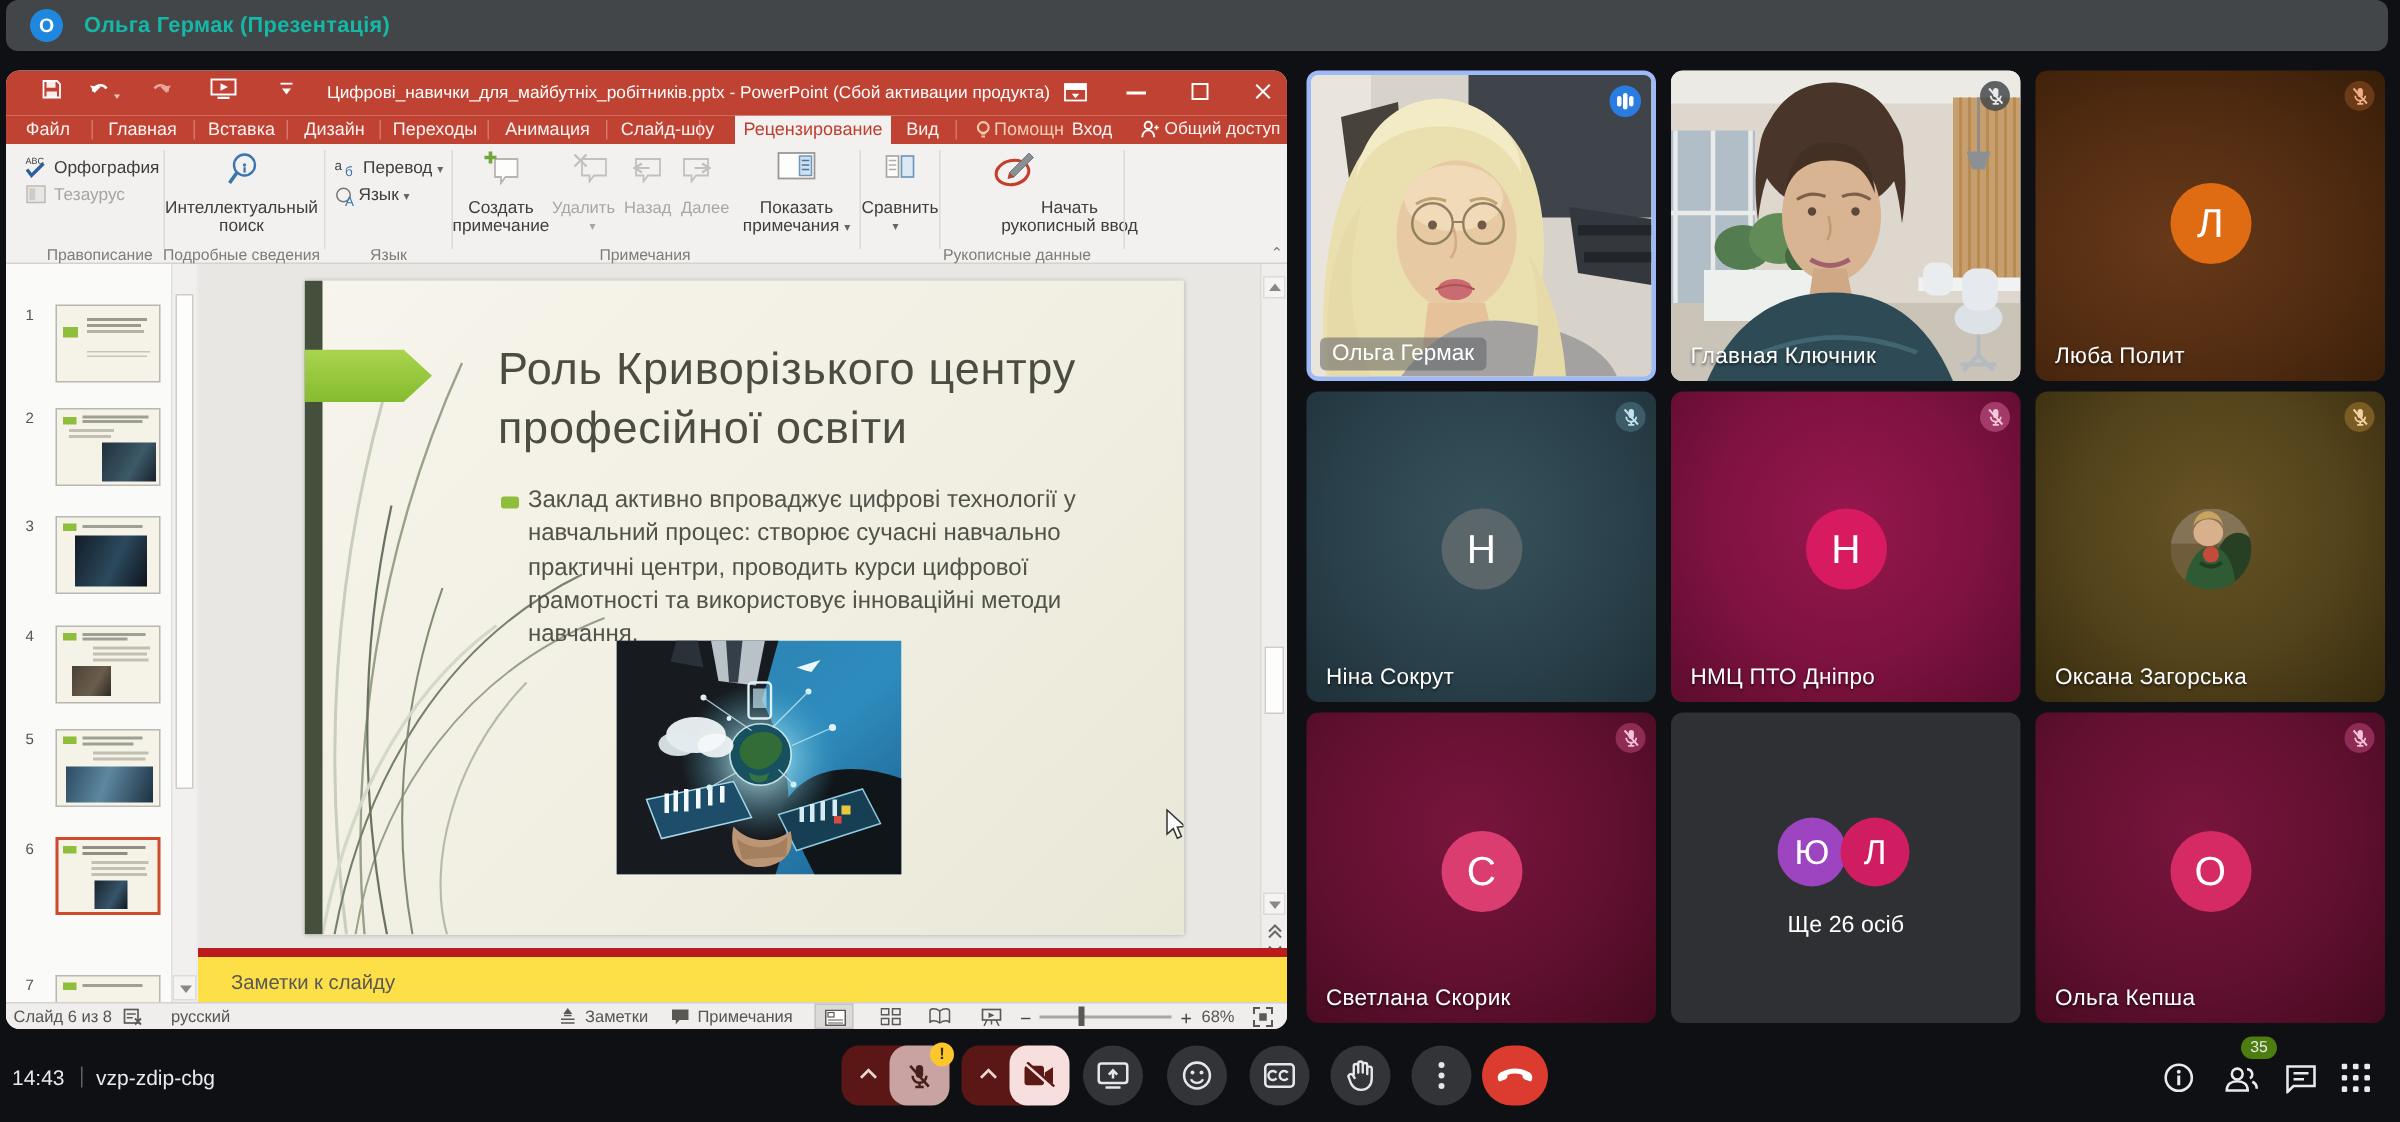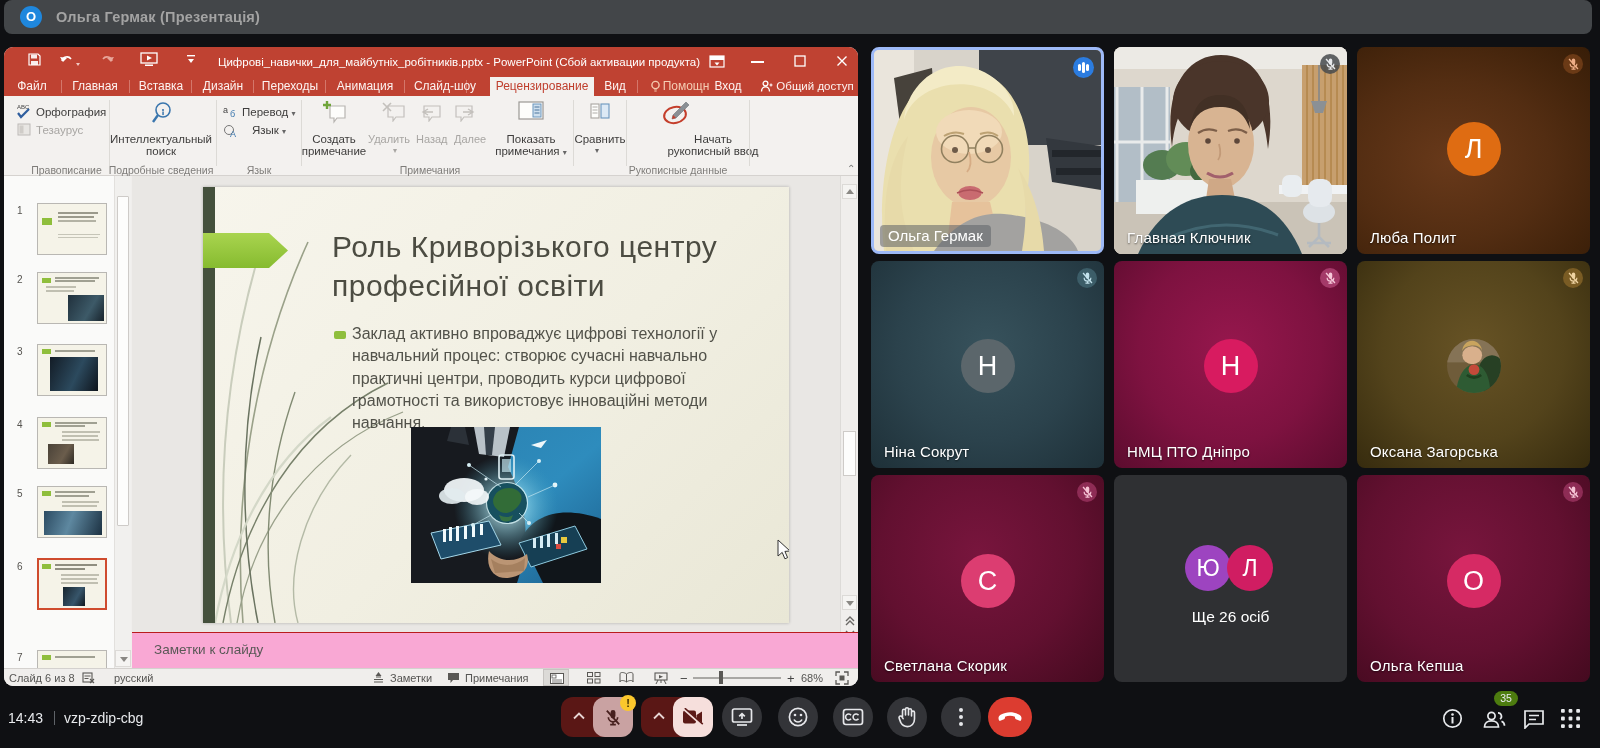--- a/index.html
+++ b/index.html
@@ -6,42 +6,42 @@
   html,body { width:1600px; height:748px; background:#0f1013; overflow:hidden;
     font-family:"Liberation Sans", sans-serif; }
   .abs { position:absolute; }
   #stage { position:relative; width:1600px; height:748px; background:#0f1013; }
 
   
   #topbar { left:4px; top:0; width:1588px; height:34px; background:#434649; border-radius:8px; }
   #topbar .av { position:absolute; left:16px; top:6px; width:22px; height:22px; border-radius:50%;
     background:#1f87dd; color:#fff; font-size:13px; font-weight:bold; text-align:center; line-height:22px; }
   #topbar .tt { position:absolute; left:52px; top:0; height:34px; line-height:34px;
-    color:#a3a3a3; font-size:14.5px; font-weight:bold; letter-spacing:.2px;text-align:right; }
+    color:#14b8a6; font-size:14.5px; font-weight:bold; letter-spacing:.2px;text-align:right; }
 
   
   #ppt { left:4px; top:47px; width:854px; height:639px; background:#f0eeec; border-radius:9px; overflow:hidden; }
   #ppt-title { left:0; top:0; width:854px; height:30px; background:#bf4232; }
   #ppt-menu  { left:0; top:30px; width:854px; height:19px; background:#bf4232; }
   #ppt-ribbon{ left:0; top:49px; width:854px; height:80px; background:#f3f1ef; border-bottom:1px solid #d5d2cf; }
   .tab { position:absolute; top:0; height:19px; line-height:19px; color:#fdf3f1; font-size:12px; text-align:center; }
   .tabsep { position:absolute; top:3px; width:1px; height:13px; background:#d4776a; }
   .grouplabel { position:absolute; top:68px; font-size:10.5px; color:#7e7c79; text-align:center; }
   .gsep { position:absolute; top:4px; width:1px; height:66px; background:#dcdad6; }
   .rbtxt { position:absolute; font-size:11.5px; color:#3e3d3c; }
   .rbgray { color:#a8a6a3; }
 
   
   #thumbs { left:0; top:129px; width:127px; height:492px; background:#fafaf9; border-right:1px solid #d8d6d3; }
   .thumb { position:absolute; left:33px; width:70px; height:52px; background:#f5f3e8; border:1px solid #b9b7b3; }
   .tnum { position:absolute; left:13px; font-size:10px; color:#55534f; }
   #canvas { left:128px; top:129px; width:708px; height:456px; background:#e9e7e4; }
   #slide { position:absolute; left:71px; top:11px; width:586px; height:436px; overflow:hidden;
      background:linear-gradient(135deg,#f7f5ec 0%, #f1efe2 55%, #e9e7d6 100%); box-shadow:0 0 3px rgba(0,0,0,.25); }
-  #notes { left:128px; top:585px; width:726px; height:36px; background:#f9a8d4; border-top:1px solid #b91c1c; }
+  #notes { left:128px; top:585px; width:726px; height:36px; background:#fde047; border-top:6px solid #b91c1c; }
   #status{ left:0; top:621px; width:854px; height:18px; background:#f0eeec; border-top:1px solid #d4d1ce;
      font-size:11px; color:#565553; }
   #vscroll { left:836px; top:129px; width:18px; height:492px; background:#f0eeec; border-left:1px solid #dddbd8; }
 
   
   .tile { position:absolute; width:233px; height:207px; border-radius:8px; overflow:hidden; }
   .tname { position:absolute; left:13px; bottom:8px; color:#fff; font-size:15px; font-weight:500;
      text-shadow:0 1px 2px rgba(0,0,0,.6); letter-spacing:.2px; }
   .micoff { position:absolute; right:7px; top:7px; width:20px; height:20px; border-radius:50%; }
   .bigav { position:absolute; left:50%; width:54px; height:54px; margin-left:-27px; border-radius:50%;
@@ -159,21 +159,21 @@
 
       <svg class="abs" style="left:219px;top:8px" width="16" height="14" viewBox="0 0 16 14">
         <text x="0" y="9" font-size="9" fill="#444">а</text>
           <text x="7" y="13" font-size="9" fill="#3a76ad">б</text>
       </svg>
       <div class="rbtxt" style="left:238px;top:10px;">Перевод <span style="font-size:8px;color:#666">▾</span></div>
       <svg class="abs" style="left:219px;top:28px" width="16" height="14" viewBox="0 0 16 14">
         <circle cx="6" cy="6" r="4.5" fill="none" stroke="#777" stroke-width="1"></circle>
         <text x="7" y="13" font-size="9" fill="#3a76ad">A</text>
       </svg>
-      <div class="rbtxt" style="left:248px;top:28px;">Язык <span style="font-size:8px;color:#666">▾</span></div>
+      <div class="rbtxt" style="left:235px;top:28px;">Язык <span style="font-size:8px;color:#666">▾</span></div>
       <div class="grouplabel" style="left:213px;width:84px;">Язык</div>
       <div class="gsep" style="left:297px;"></div>
 
       <svg class="abs" style="left:318px;top:4px" width="26" height="24" viewBox="0 0 26 24">
         <path d="M8 6 h15 v12 h-8 l-3 4 v-4 h-4 z" fill="#fdfdfb" stroke="#b8b5b1" stroke-width="1.2"></path>
         <path d="M5 1 v8 M1 5 h8" stroke="#6fa53a" stroke-width="2.4"></path>
       </svg>
       <div class="rbtxt" style="left:296px;width:68px;top:37px;text-align:center;">Создать<br>примечание</div>
       <svg class="abs" style="left:378px;top:6px" width="24" height="20" viewBox="0 0 24 20">
         <path d="M6 4 h16 v11 h-8 l-3 4 v-4 h-5 z" fill="none" stroke="#c3c0bc" stroke-width="1.2"></path>

